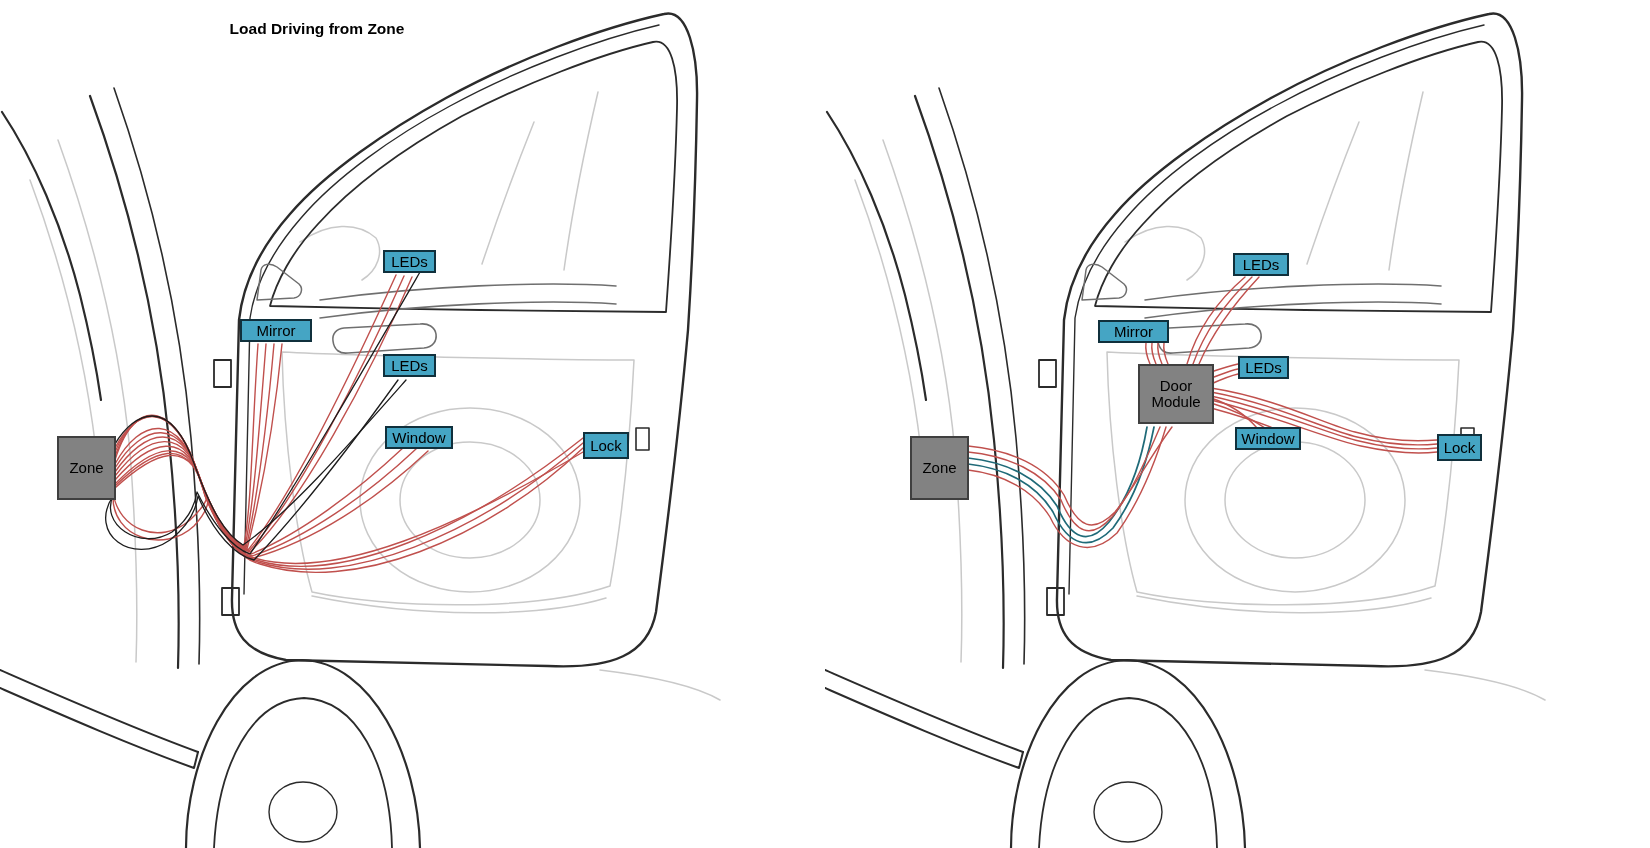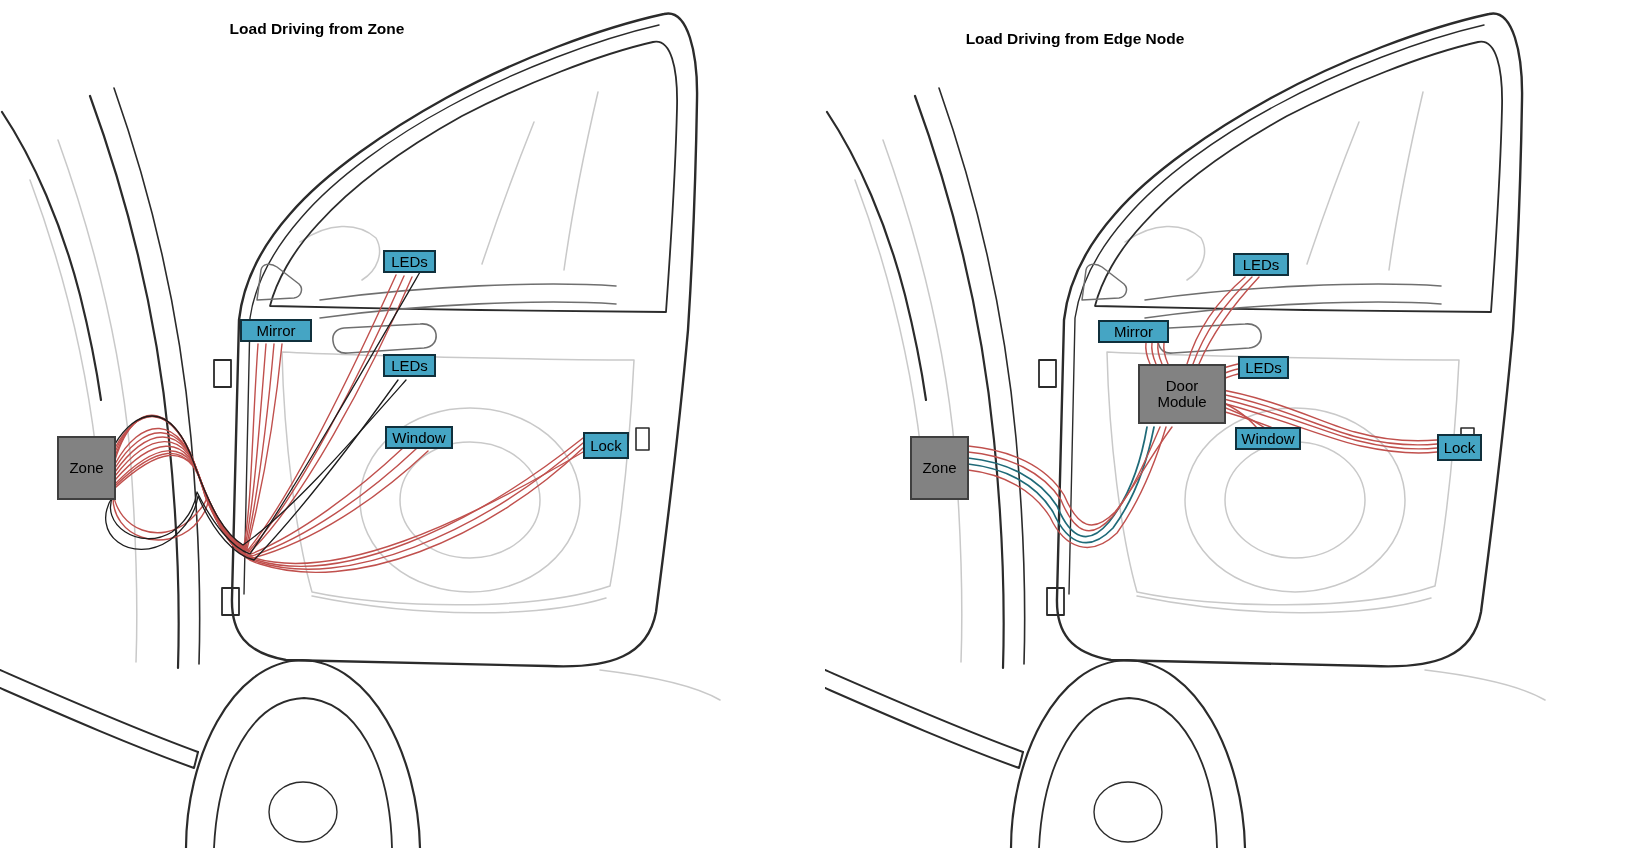--- a/index.html
+++ b/index.html
@@ -153,23 +153,22 @@
       <path d="M 386 408 C 408 414 428 420 448 428"></path>
     </g>
     <g class="wr">
       <path d="M 386 388 C 450 398 500 424 530 432 C 562 441 588 442 612 440"></path>
       <path d="M 386 392 C 450 404 502 430 532 437 C 564 445 590 446 612 444"></path>
       <path d="M 386 396 C 450 410 504 434 534 441 C 566 449 592 450 612 448"></path>
       <path d="M 386 400 C 450 416 506 440 536 446 C 568 453 594 454 612 452"></path>
     </g>
   </svg>
 
-  <div class="panel-title" style="left:70px;top:30px;width:360px;">Load Driving from Edge Node</div>
 
   <div class="zone-box" style="left:85px;top:436px;width:59px;height:64px;">Zone</div>
-  <div class="zone-box" style="left:313px;top:364px;width:88px;height:60px;padding:2px;">Door Module</div>
+  <div class="zone-box" style="left:313px;top:364px;width:76px;height:60px;padding:2px;">Door Module</div>
 
   <div class="load-label" style="left:273px;top:320px;width:71px;height:23px;">Mirror</div>
   <div class="load-label" style="left:408px;top:253px;width:56px;height:23px;">LEDs</div>
   <div class="load-label" style="left:413px;top:356px;width:51px;height:23px;">LEDs</div>
   <div class="load-label" style="left:410px;top:427px;width:66px;height:23px;">Window</div>
   <div class="load-label" style="left:612px;top:434px;width:45px;height:27px;">Lock</div>
 </div>
 
 </body></html>

